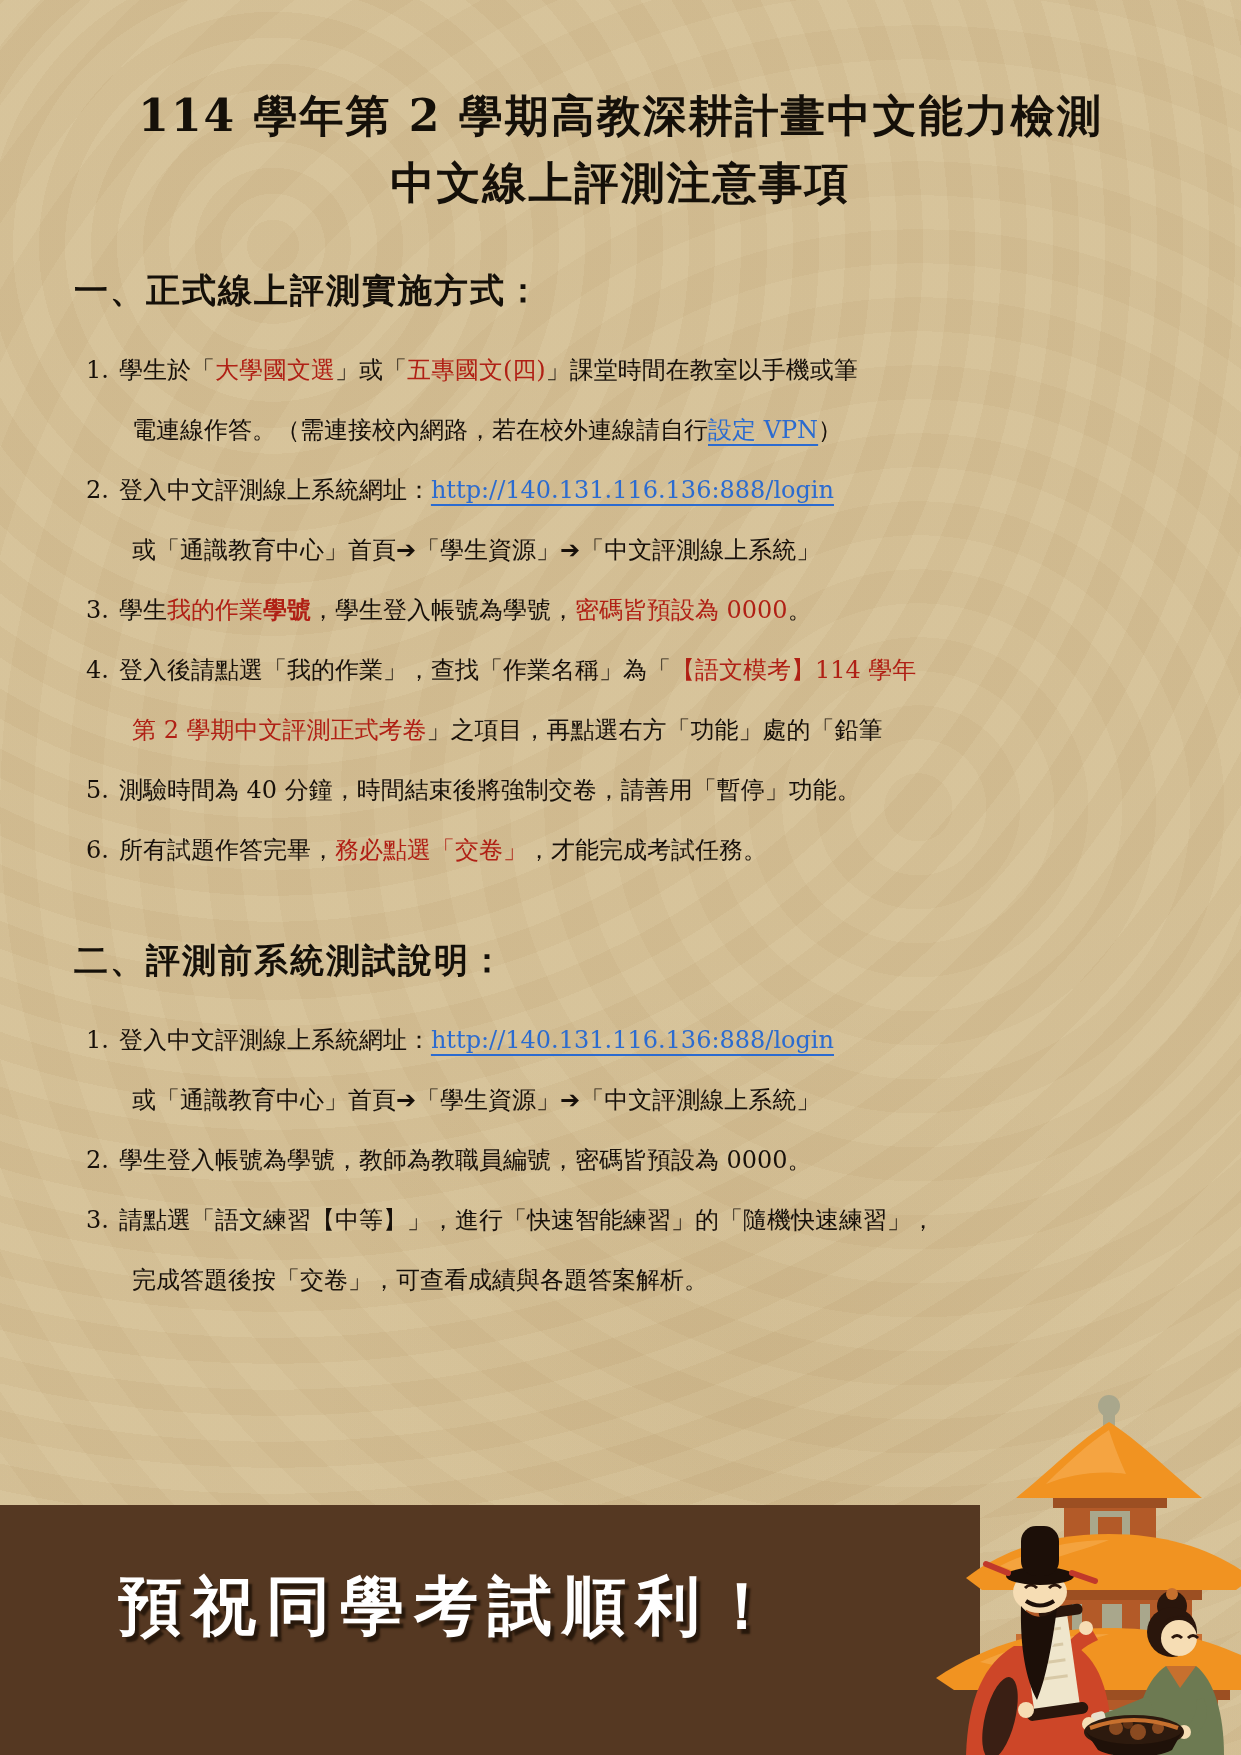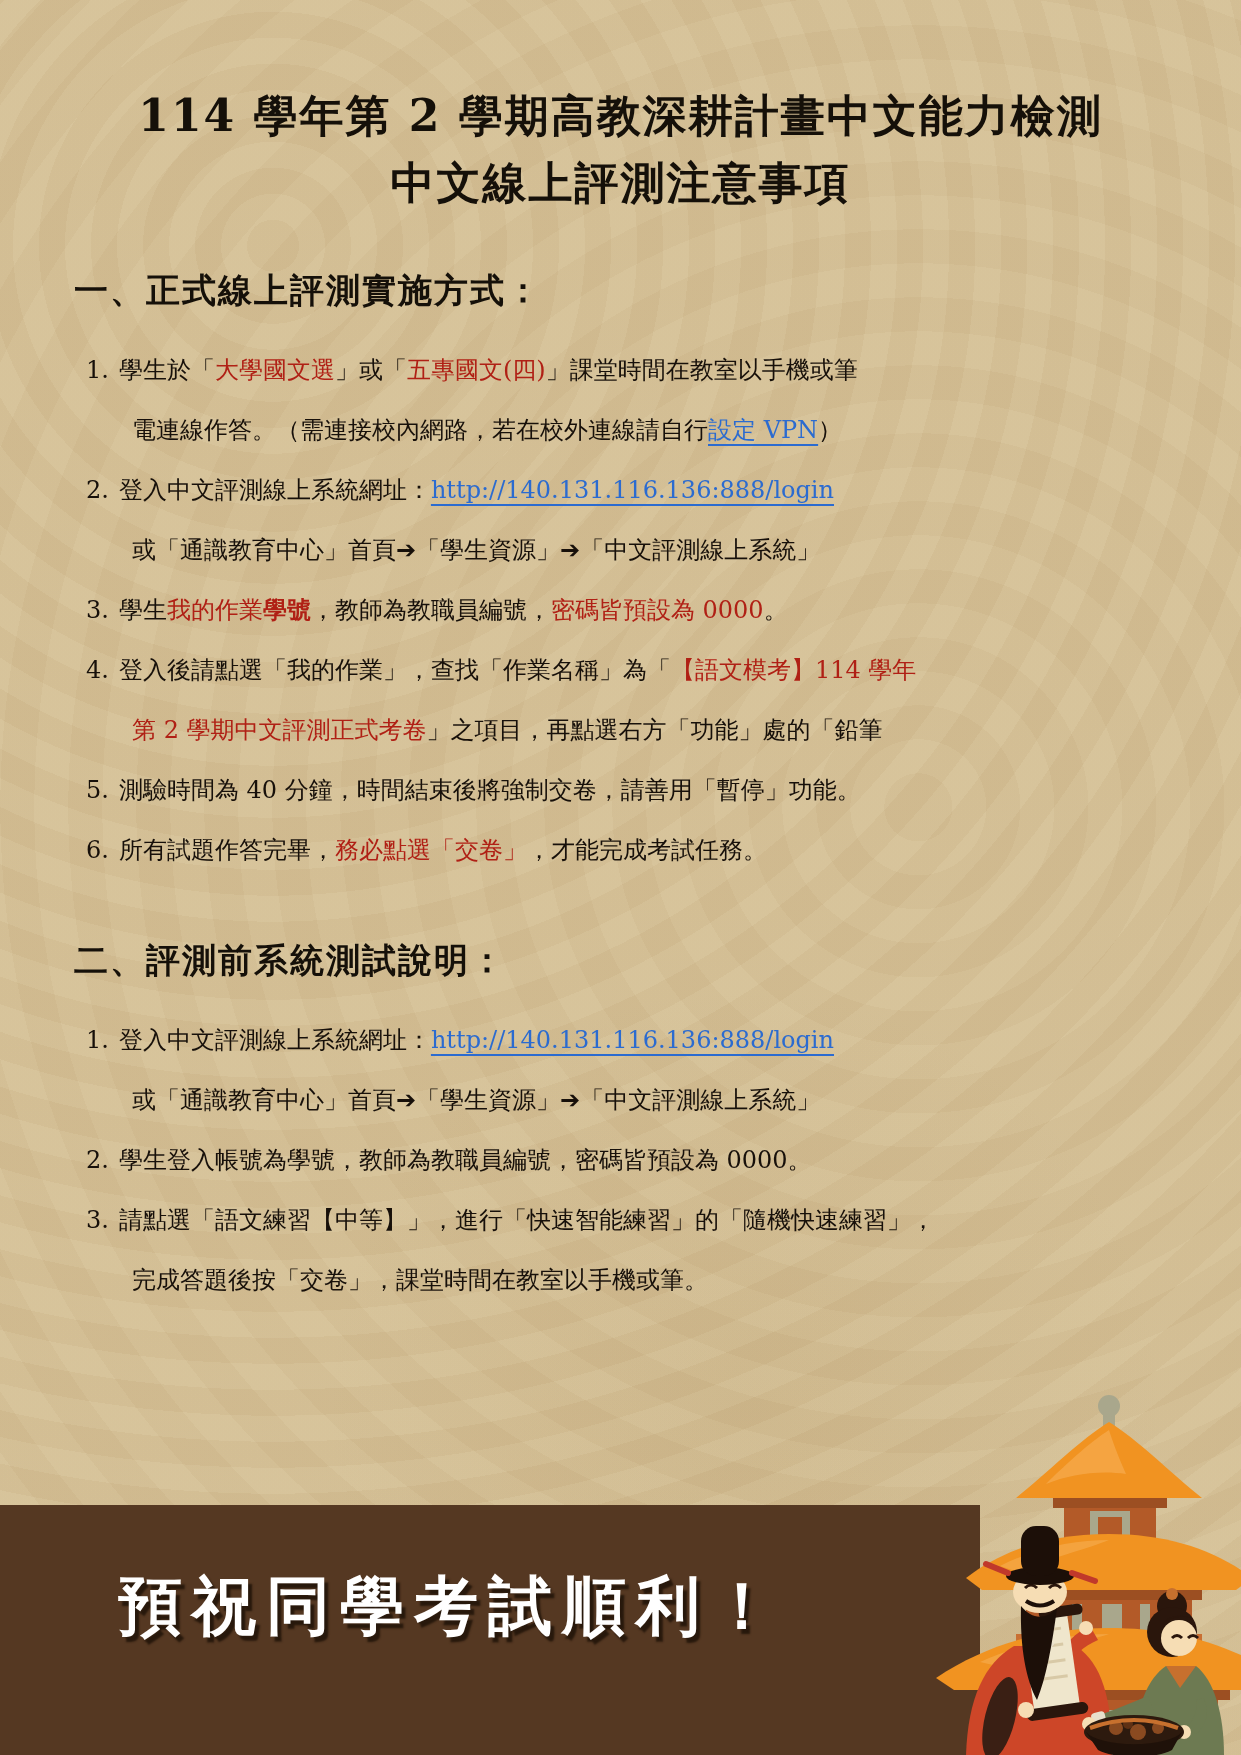--- a/index.html
+++ b/index.html
@@ -45,31 +45,31 @@
 <div class="doc">
   <div class="title-block">
     <div class="t1">114 學年第 2 學期高教深耕計畫中文能力檢測</div>
     <div class="t2">中文線上評測注意事項</div>
   </div>
 
   <div class="sec-heading first">一、正式線上評測實施方式：</div>
   <ol class="items">
       <li><span class="num">1.</span><span class="seg-black">學生於「</span><span class="seg-red">大學國文選</span><span class="seg-black">」或「</span><span class="seg-red">五專國文(四)</span><span class="seg-black">」課堂時間在教室以手機或筆</span><br><span class="seg-black">電連線作答。（需連接校內網路，若在校外連線請自行</span><a class="seg-link">設定 VPN</a><span class="seg-black">）</span></li>
       <li><span class="num">2.</span><span class="seg-black">登入中文評測線上系統網址：</span><a class="seg-link">http://140.131.116.136:888/login</a><br><span class="seg-black">或「通識教育中心」首頁➔「學生資源」➔「中文評測線上系統」</span></li>
-      <li><span class="num">3.</span><span class="seg-black">學生</span><span class="seg-red">我的作業</span><span class="seg-red-bold">學號</span><span class="seg-black">，教師為教職員編號，</span><span class="seg-red">密碼皆預設為 0000</span><span class="seg-black">。</span></li>
+      <li><span class="num">3.</span><span class="seg-black">學生</span><span class="seg-red">我的作業</span><span class="seg-red-bold">學號</span><span class="seg-black">，學生登入帳號為學號，</span><span class="seg-red">密碼皆預設為 0000</span><span class="seg-black">。</span></li>
       <li><span class="num">4.</span><span class="seg-black">登入後請點選「我的作業」，查找「作業名稱」為「</span><span class="seg-red">【語文模考】114 學年</span><br><span class="seg-red">第 2 學期中文評測正式考卷</span><span class="seg-black">」之項目，再點選右方「功能」處的「鉛筆</span><br></li>
       <li><span class="num">5.</span><span class="seg-black">測驗時間為 40 分鐘，時間結束後將強制交卷，請善用「暫停」功能。</span></li>
       <li><span class="num">6.</span><span class="seg-black">所有試題作答完畢，</span><span class="seg-red">務必點選「交卷」</span><span class="seg-black">，才能完成考試任務。</span></li>
     </ol>
 
   <div class="sec-heading second">二、評測前系統測試說明：</div>
   <ol class="items">
       <li><span class="num">1.</span><span class="seg-black">登入中文評測線上系統網址：</span><a class="seg-link">http://140.131.116.136:888/login</a><br><span class="seg-black">或「通識教育中心」首頁➔「學生資源」➔「中文評測線上系統」</span></li>
       <li><span class="num">2.</span><span class="seg-black">學生登入帳號為學號，教師為教職員編號，密碼皆預設為 0000。</span></li>
-      <li><span class="num">3.</span><span class="seg-black">請點選「語文練習【中等】」，進行「快速智能練習」的「隨機快速練習」，</span><br><span class="seg-black">完成答題後按「交卷」，課堂時間在教室以手機或筆。</span></li>
+      <li><span class="num">3.</span><span class="seg-black">請點選「語文練習【中等】」，進行「快速智能練習」的「隨機快速練習」，</span><br><span class="seg-black">完成答題後按「交卷」，可查看成績與各題答案解析。</span></li>
     </ol>
 </div>
 
 <div class="footer-band">
   <div class="footer-msg">預祝同學考試順利！</div>
 </div>
 
 <svg class="illus" width="391" height="375" viewBox="0 0 391 375" aria-hidden="true">
 
   <g>

